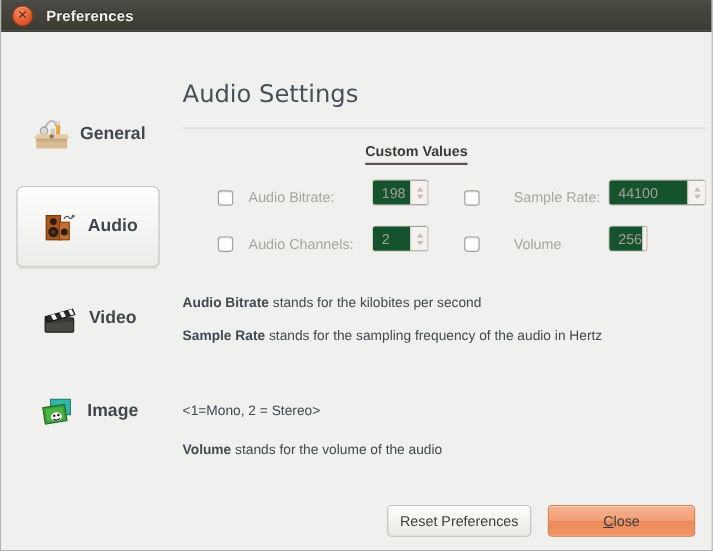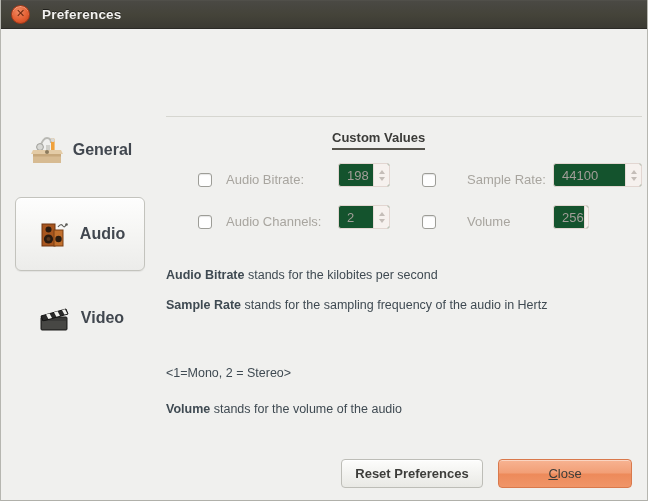--- a/index.html
+++ b/index.html
@@ -75,21 +75,21 @@
     position: relative;
     height: 471px;
   }
 
   
   #sidebar {
     position: absolute;
     left: 0; top: 0;
     width: 158px;
     height: 440px;
-    padding-top: 84px;
+    padding-top: 56px;
     box-sizing: border-box;
   }
   .nav-item {
     position: relative;
     height: 72px;
     margin: 0 14px 10px 14px;
     display: flex;
     align-items: center;
     justify-content: center;
     border: 1px solid transparent;
@@ -246,26 +246,25 @@
     height: 29px;
     box-sizing: border-box;
     border-radius: 4px;
     font-size: 13px;
     display: flex;
     align-items: center;
     justify-content: center;
     cursor: pointer;
   }
   #reset-btn {
-    width: 142px;
+    width: 131px;
     background: linear-gradient(to bottom, #fdfdfc 0%, #f3f3f0 50%, #e9e9e5 100%);
     border: 1px solid #bdbdb7;
     color: #3d3d3a;
     box-shadow: inset 0 1px 0 #fff;
-    font-weight: bold;
   }
   #close-dialog-btn {
     width: 134px;
     margin-left: 15px;
     background: linear-gradient(to bottom, #f7b392 0%, #f29f76 48%, #ed8a5a 52%, #f09568 100%);
     border: 1px solid #d9794c;
     color: #3c3c39;
     box-shadow: inset 0 1px 0 rgba(255,255,255,.45);
   }
   #close-dialog-btn .mnem { text-decoration: underline; }
@@ -327,24 +326,41 @@
             <path d="M5 17 L30 10 L32 15 L7 22 Z" fill="#2a2a29" stroke="#141413" stroke-width="1"></path>
             <path d="M10 15.4 l2.4 4.6 3.6-1 -2.4-4.6 Z" fill="#f2f2ee"></path>
             <path d="M18 13.2 l2.4 4.6 3.6-1 -2.4-4.6 Z" fill="#f2f2ee"></path>
             <path d="M26 11 l2.4 4.6 3-0.8 -2.4-4.6 Z" fill="#f2f2ee"></path>
             <rect x="6" y="22" width="24" height="8" fill="#545450" opacity=".5"></rect>
           </svg>
         </span>
         <span class="nav-label">Video</span>
       </div>
 
+      <div class="nav-item">
+        <span class="ico">
+          <svg width="38" height="38" viewBox="0 0 38 38">
+            <rect x="12" y="8" width="18" height="14" fill="#2fb8a8" stroke="#1d7f74" stroke-width="1"></rect>
+            <g transform="rotate(-9 16 22)">
+              <rect x="6" y="14" width="20" height="15" fill="#3d9a3a" stroke="#1f6a1d" stroke-width="1"></rect>
+              <rect x="8" y="16" width="16" height="11" fill="#4cb347"></rect>
+              <ellipse cx="17" cy="24" rx="5" ry="4" fill="#f5f5f2"></ellipse>
+              <circle cx="15.2" cy="22.8" r="1.1" fill="#1b1b1a"></circle>
+              <circle cx="19" cy="22.8" r="1.1" fill="#1b1b1a"></circle>
+              <path d="M14 26 q3 2.4 6 0" fill="none" stroke="#1b1b1a" stroke-width="1.1"></path>
+            </g>
+          </svg>
+        </span>
+        <span class="nav-label">Image</span>
+      </div>
     </div>
 
     <div id="main">
 
+      <div id="page-title">Audio Settings</div>
       <div id="title-rule"></div>
 
       <div id="custom-values">Custom Values</div>
 
       <div class="form-row" id="row-1">
         <span class="chk" style="margin-left:39px;"></span>
         <span class="fld-label" style="margin-left:14px; width:112px;">Audio Bitrate:</span>
         <span class="spin" style="width:52px;">
           <span class="val">198</span>
           <span class="arrows">

